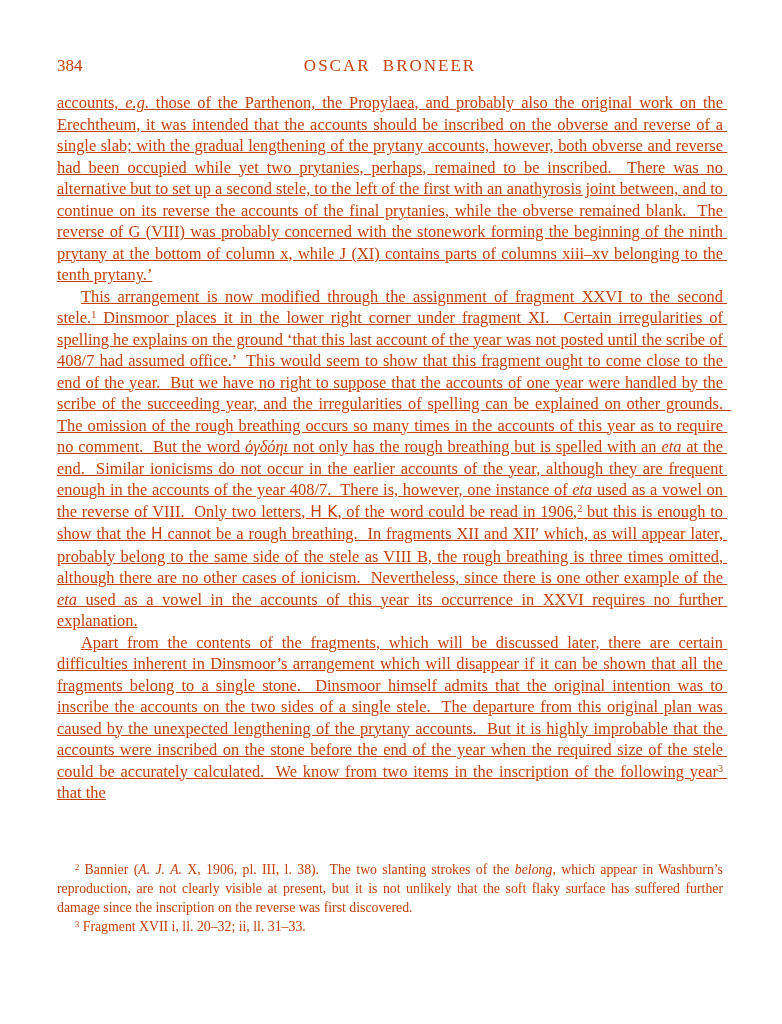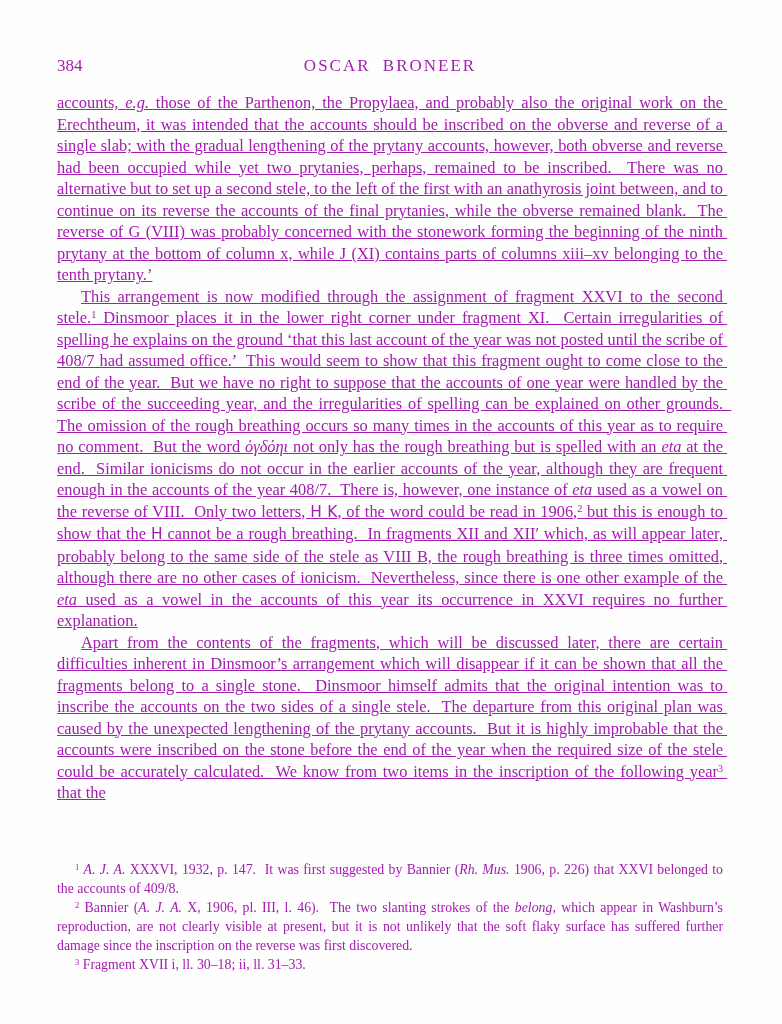--- a/index.html
+++ b/index.html
@@ -6,21 +6,21 @@
     margin: 0;
     padding: 0;
     background: #e8e8e8;
   }
   .page {
     position: relative;
     width: 782px;
     height: 1024px;
     margin: 0 auto;
     background: #fefefe;
-    color: #a21caf;
+    color: #c2410c;
     font-family: "Liberation Serif", "DejaVu Serif", serif;
     overflow: hidden;
   }
   .page-header {
     position: absolute;
     top: 56px;
     left: 57px;
     width: 666px;
     height: 22px;
     font-size: 17px;
@@ -96,18 +96,17 @@
     <span class="running-head">OSCAR  BRONEER</span>
   </div>
 
   <div class="body-text">
     <p><span>accounts, </span><i>e.g.</i><span> those of the Parthenon, the Propylaea, and probably also the original work on the Erechtheum, it was intended that the accounts should be inscribed on the obverse and reverse of a single slab; with the gradual lengthening of the prytany accounts, however, both obverse and reverse had been occupied while yet two prytanies, perhaps, remained to be inscribed.  There was no alternative but to set up a second stele, to the left of the first with an anathyrosis joint between, and to continue on its reverse the accounts of the final prytanies, while the obverse remained blank.  The reverse of G (VIII) was probably concerned with the stonework forming the beginning of the ninth prytany at the bottom of column x, while J (XI) contains parts of columns xiii–xv belonging to the tenth prytany.’</span></p>
     <p class="indent"><span>This arrangement is now modified through the assignment of fragment XXVI to the second stele.</span><sup>1</sup><span> Dinsmoor places it in the lower right corner under fragment XI.  Certain irregularities of spelling he explains on the ground ‘that this last account of the year was not posted until the scribe of 408/7 had assumed office.’  This would seem to show that this fragment ought to come close to the end of the year.  But we have no right to suppose that the accounts of one year were handled by the scribe of the succeeding year, and the irregularities of spelling can be explained on other grounds.  The omission of the rough breathing occurs so many times in the accounts of this year as to require no comment.  But the word </span><i>ὁγδόηι</i><span> not only has the rough breathing but is spelled with an </span><i>eta</i><span> at the end.  Similar ionicisms do not occur in the earlier accounts of the year, although they are frequent enough in the accounts of the year 408/7.  There is, however, one instance of </span><i>eta</i><span> used as a vowel on the reverse of VIII.  Only two letters, </span><span class="sans">H K</span><span>, of the word could be read in 1906,</span><sup>2</sup><span> but this is enough to show that the </span><span class="sans">H</span><span> cannot be a rough breathing.  In fragments XII and XII′ which, as will appear later, probably belong to the same side of the stele as VIII B, the rough breathing is three times omitted, although there are no other cases of ionicism.  Nevertheless, since there is one other example of the </span><i>eta</i><span> used as a vowel in the accounts of this year its occurrence in XXVI requires no further explanation.</span></p>
     <p class="indent"><span>Apart from the contents of the fragments, which will be discussed later, there are certain difficulties inherent in Dinsmoor’s arrangement which will disappear if it can be shown that all the fragments belong to a single stone.  Dinsmoor himself admits that the original intention was to inscribe the accounts on the two sides of a single stele.  The departure from this original plan was caused by the unexpected lengthening of the prytany accounts.  But it is highly improbable that the accounts were inscribed on the stone before the end of the year when the required size of the stele could be accurately calculated.  We know from two items in the inscription of the following year</span><sup>3</sup><span> that the</span></p>
   </div>
 
   <div class="footnotes">
-    <p><sup>1</sup><span> </span><i>A. J. A.</i><span> XXXVI, 1932, p. 147.  It was first suggested by Bannier (</span><i>Rh. Mus.</i><span> 1906, p. 226) that XXVI belonged to the accounts of 409/8.</span></p>
-    <p><sup>2</sup><span> Bannier (</span><i>A. J. A.</i><span> X, 1906, pl. III, l. 46).  The two slanting strokes of the </span><i>belong</i><span>, which appear in Washburn’s reproduction, are not clearly visible at present, but it is not unlikely that the soft flaky surface has suffered further damage since the inscription on the reverse was first discovered.</span></p>
-    <p><sup>3</sup><span> Fragment XVII i, ll. 30–18; ii, ll. 31–33.</span></p>
+    <p><sup>2</sup><span> Bannier (</span><i>A. J. A.</i><span> X, 1906, pl. III, l. 38).  The two slanting strokes of the </span><i>belong</i><span>, which appear in Washburn’s reproduction, are not clearly visible at present, but it is not unlikely that the soft flaky surface has suffered further damage since the inscription on the reverse was first discovered.</span></p>
+    <p><sup>3</sup><span> Fragment XVII i, ll. 20–32; ii, ll. 31–33.</span></p>
   </div>
 
 </div>
 
 </body></html>

